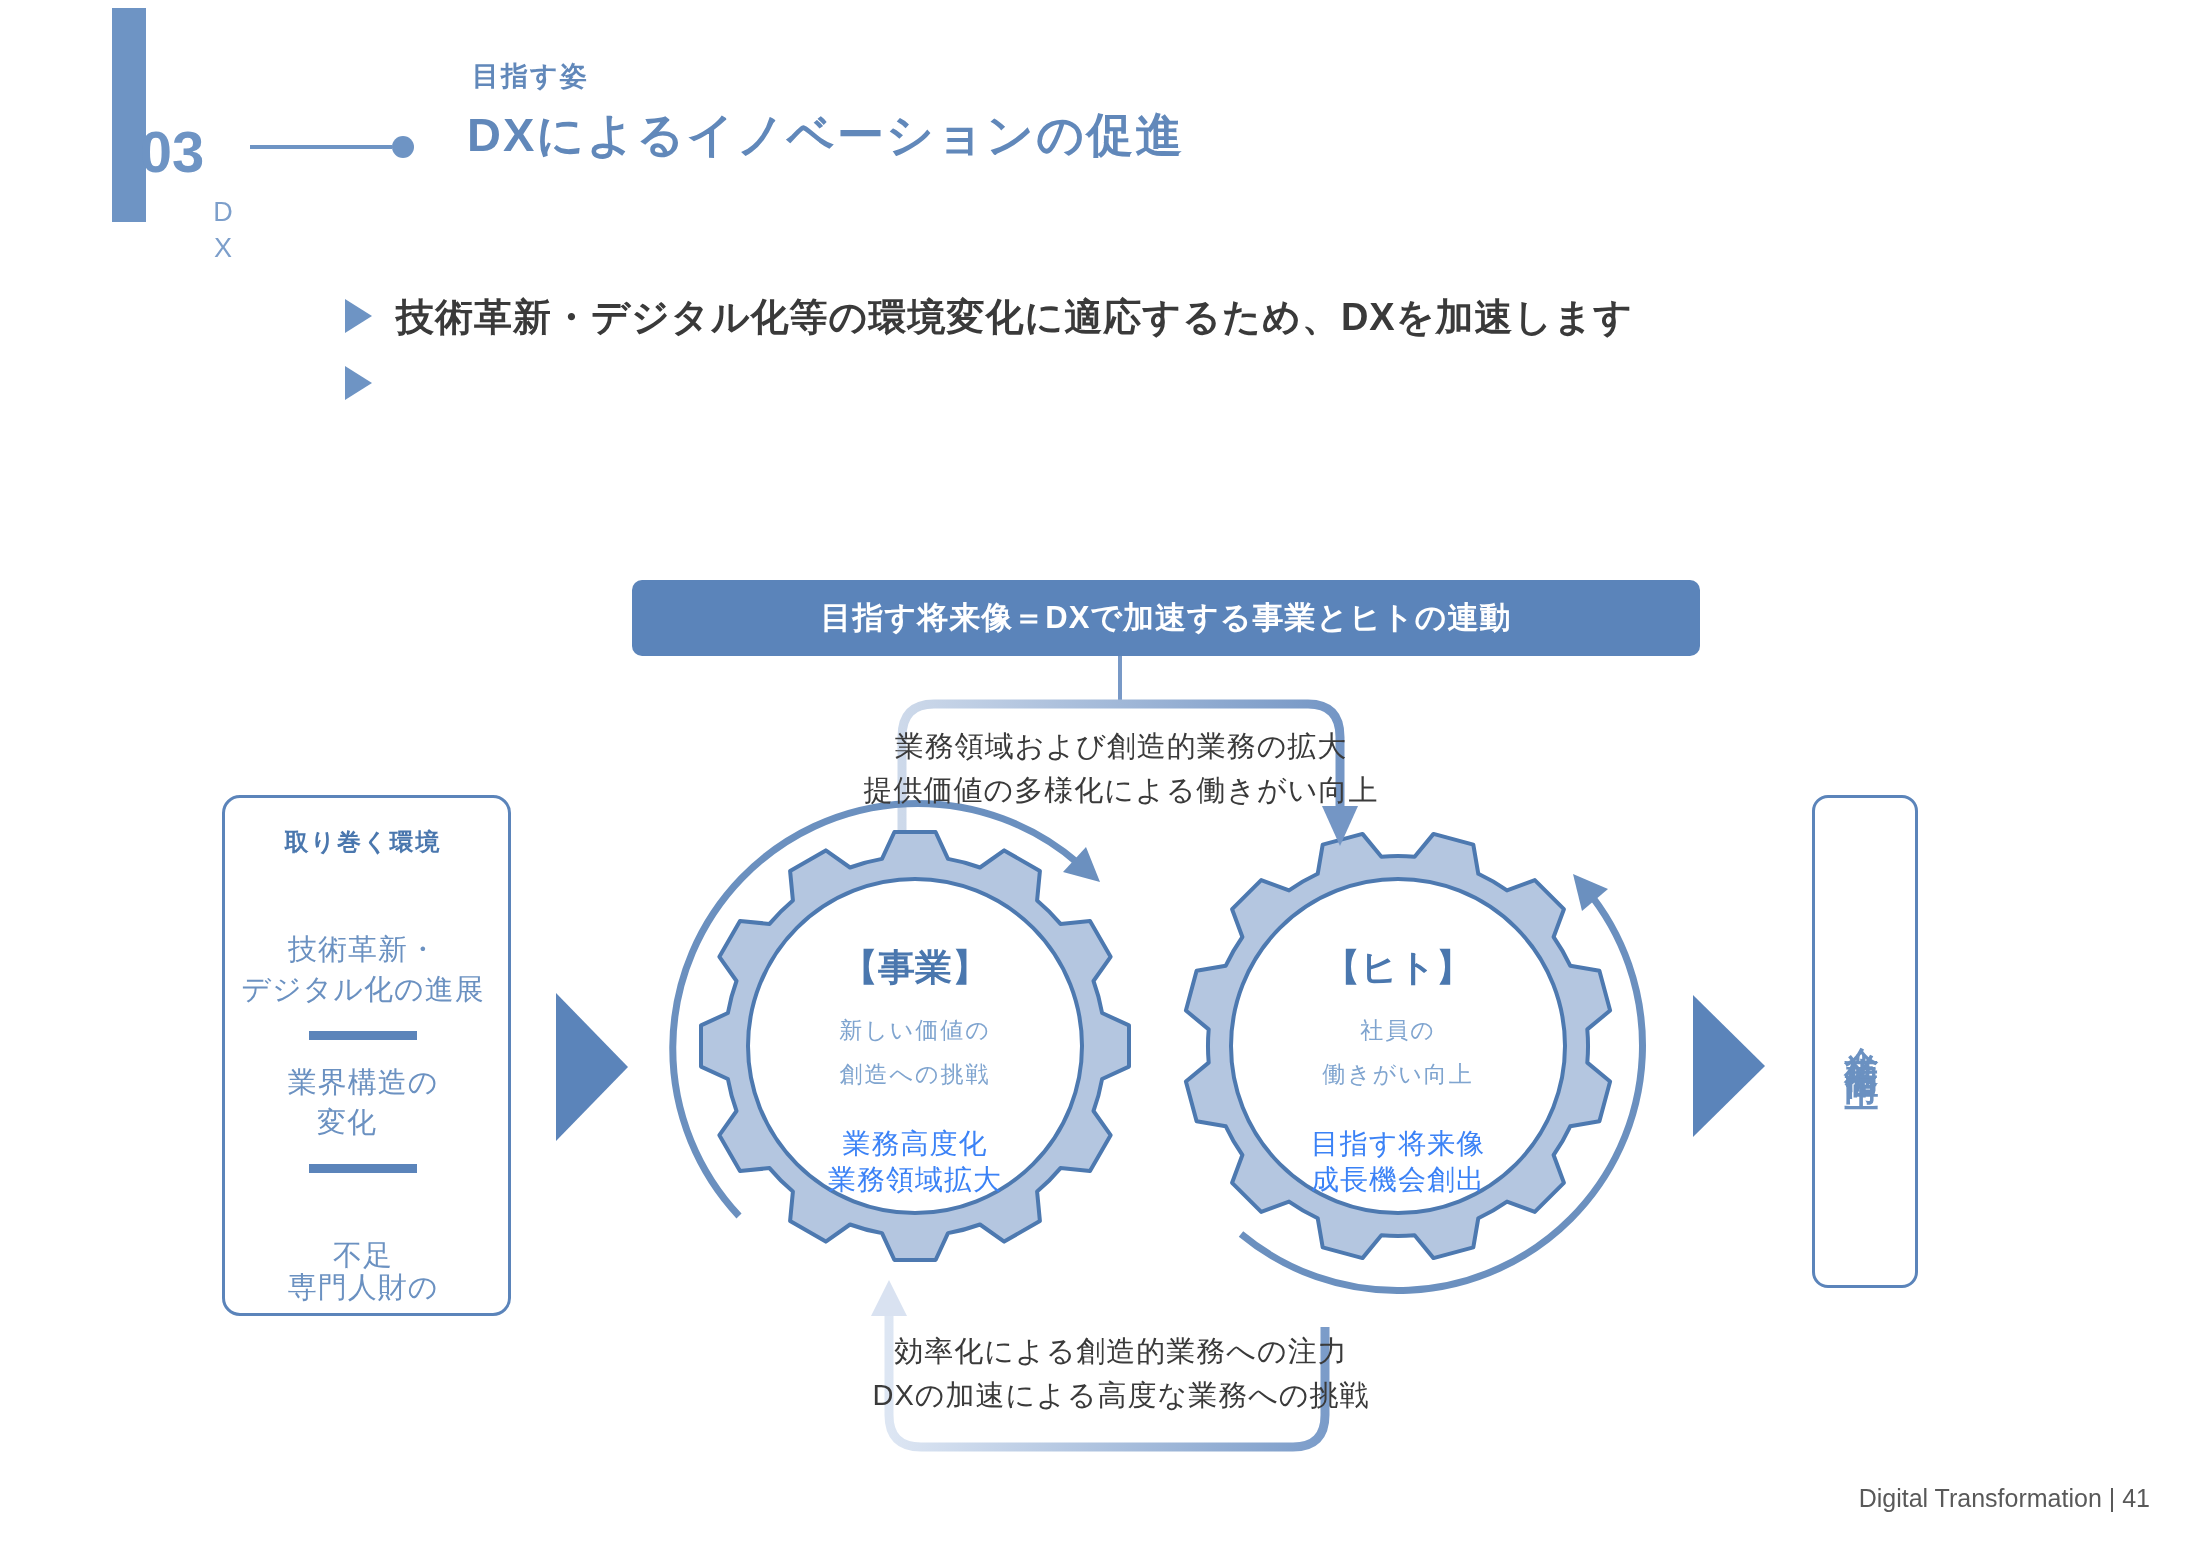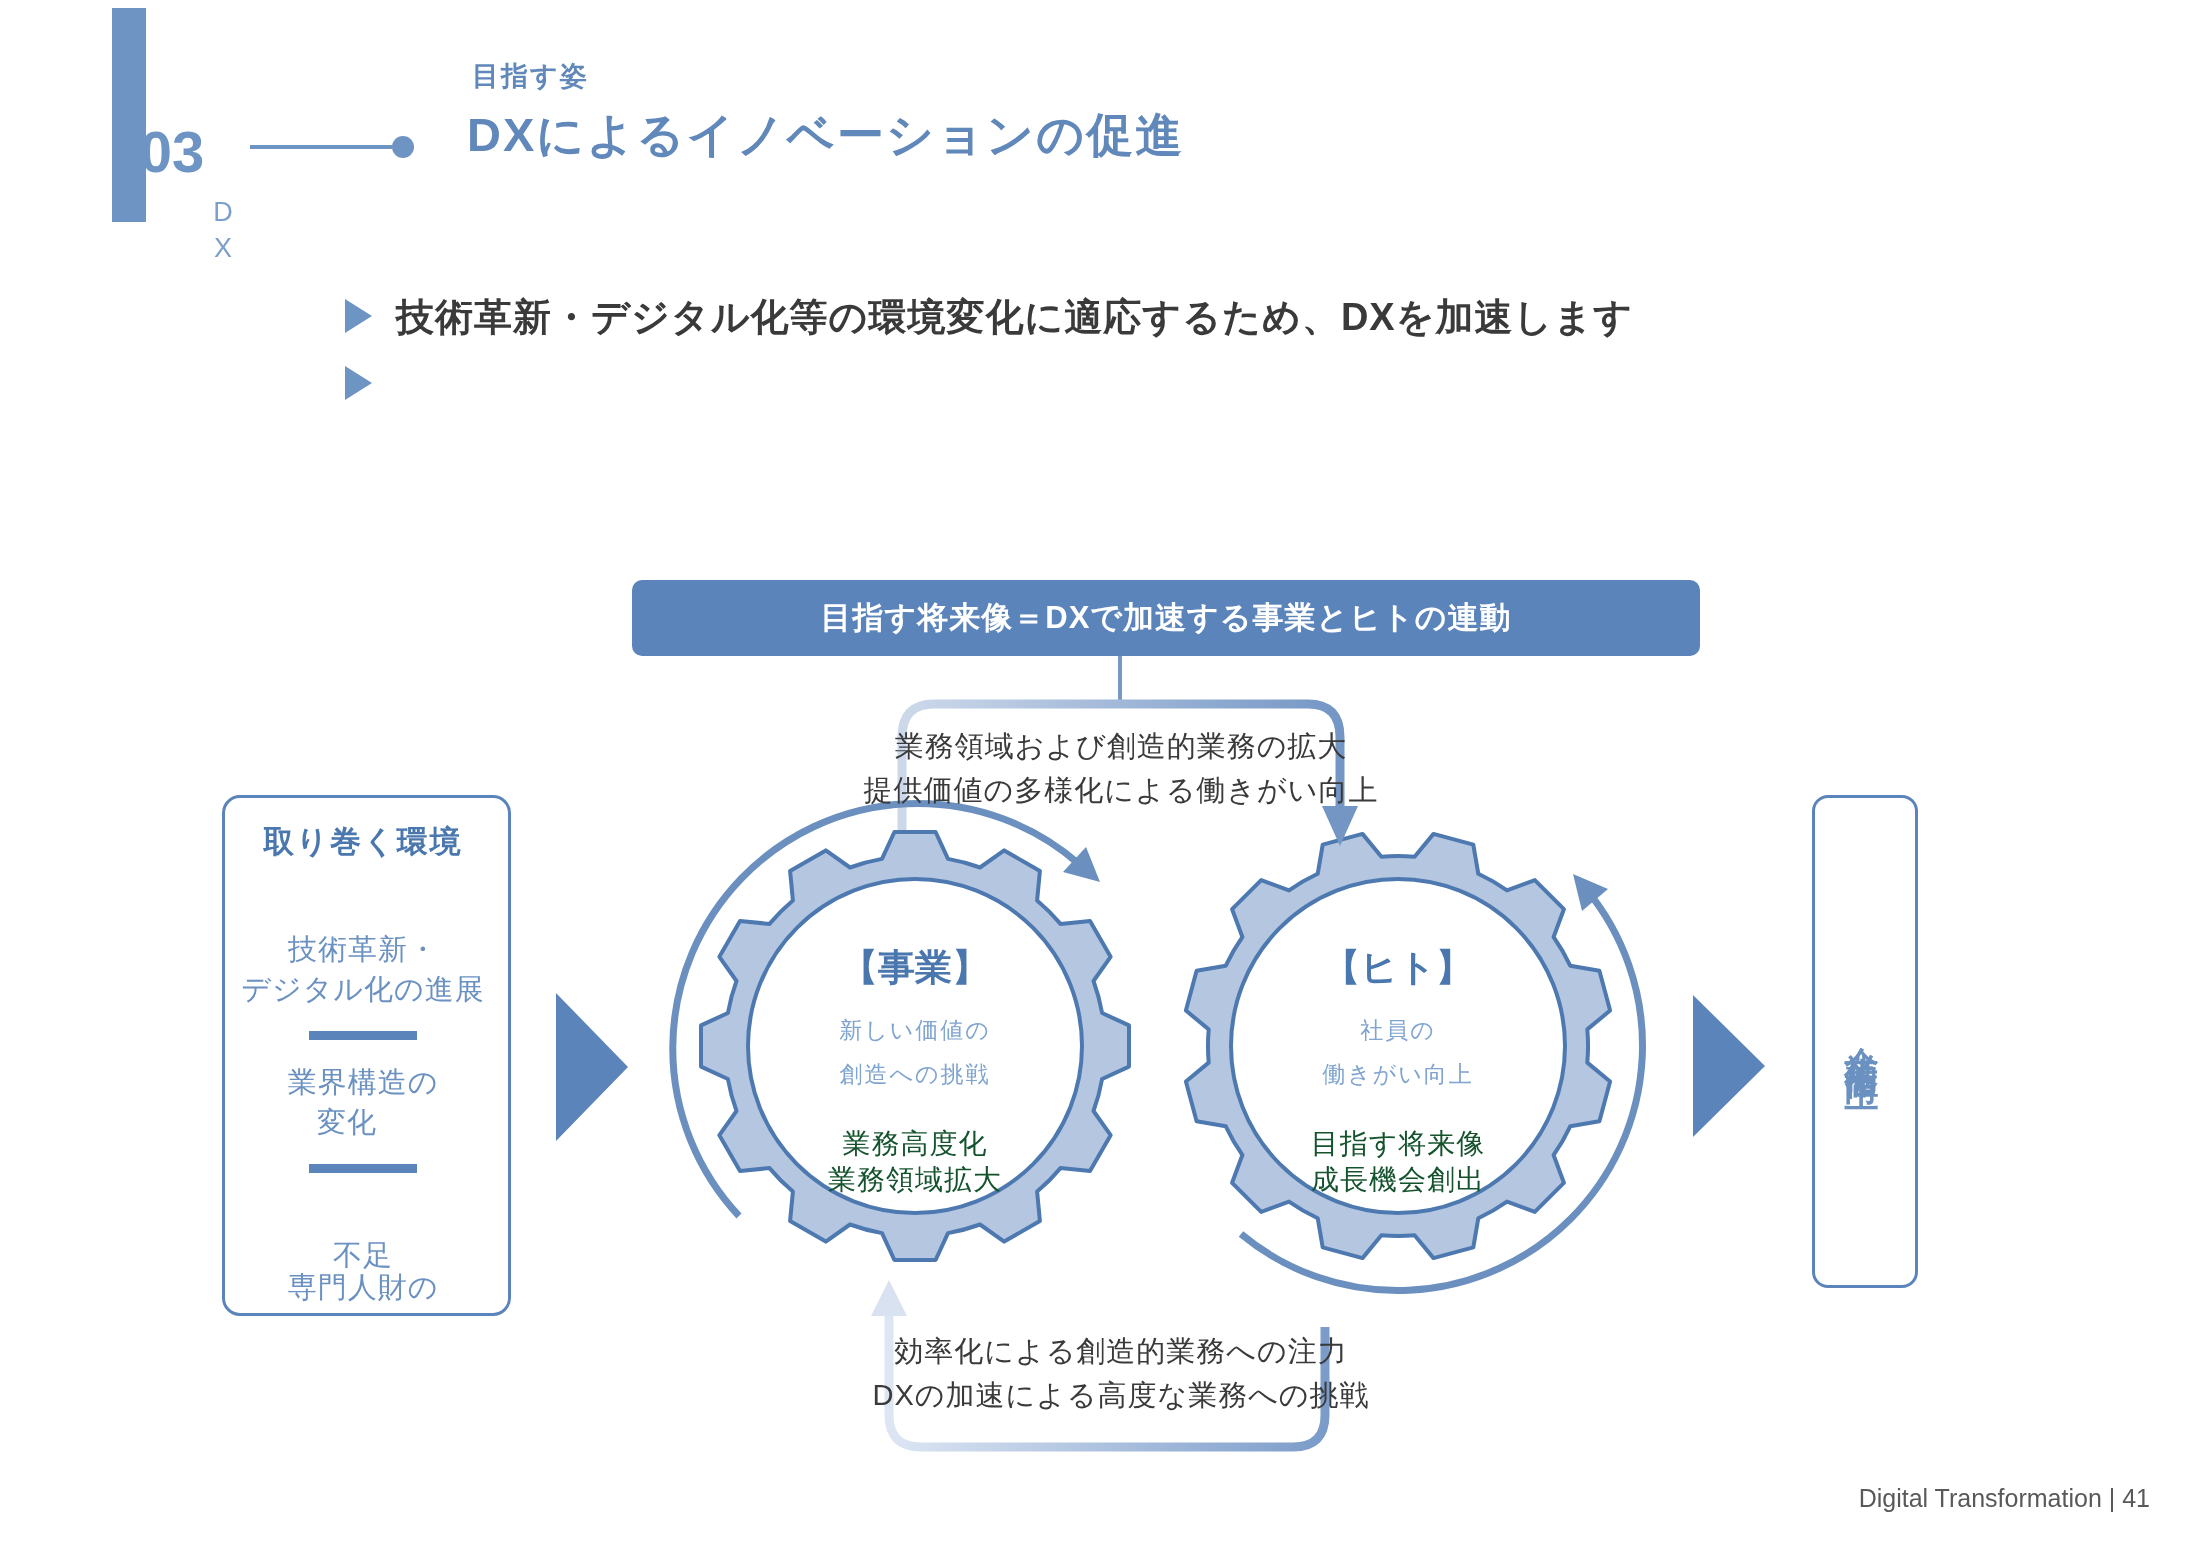--- a/index.html
+++ b/index.html
@@ -25,31 +25,31 @@
   .bullet-text{position:absolute; left:396px; transform:translateY(-50%); font-size:38px; font-weight:600; color:#3a3a3a; letter-spacing:1px; white-space:nowrap;}
   .bt1{top:317px;} .bt2{top:384px;}
   
   .banner{left:632px; top:580px; width:1068px; height:76px; background:#5b84ba; border-radius:10px;
           display:flex; align-items:center; justify-content:center;}
   .banner span{color:#ffffff; font-size:31px; font-weight:bold; letter-spacing:1px;}
   
   .flow{font-size:29px; color:#3a3a3a; letter-spacing:1px;}
   
   .env-box{left:222px; top:795px; width:283px; height:515px; border:3px solid #5b84ba; border-radius:18px;}
-  .env-title{font-size:31px; font-weight:bold; color:#4a77ae; letter-spacing:2px;}
+  .env-title{font-size:24px; font-weight:bold; color:#4a77ae; letter-spacing:2px;}
   .env-item{font-size:29px; color:#6b91c1; letter-spacing:1px;}
   .env-div{width:108px; height:9px; background:#5b84ba;}
   
   .out-box{left:1812px; top:795px; width:100px; height:487px; border:3px solid #5b84ba; border-radius:16px;}
   .out-text{writing-mode:vertical-rl; text-orientation:upright; font-size:34px; font-weight:bold;
             color:#6b91c1; letter-spacing:6px;}
   
   .g-head{font-size:37px; font-weight:bold; color:#4a77ae;}
   .g-body{font-size:23px; color:#7fa4cf; letter-spacing:2px;margin-top:6px;}
-  .g-sub{font-size:28px; color:#14532d; letter-spacing:1px;}
+  .g-sub{font-size:28px; color:#3b82f6; letter-spacing:1px;}
   
   .footer{position:absolute; right:36px; top:1484px; font-size:25px; color:#595959;}
   svg.overlay{position:absolute; left:0; top:0;}
 </style>
 </head>
 <body>
 
 <div class="slide">
 
   <svg class="overlay" width="2186" height="1549" viewBox="0 0 2186 1549">

